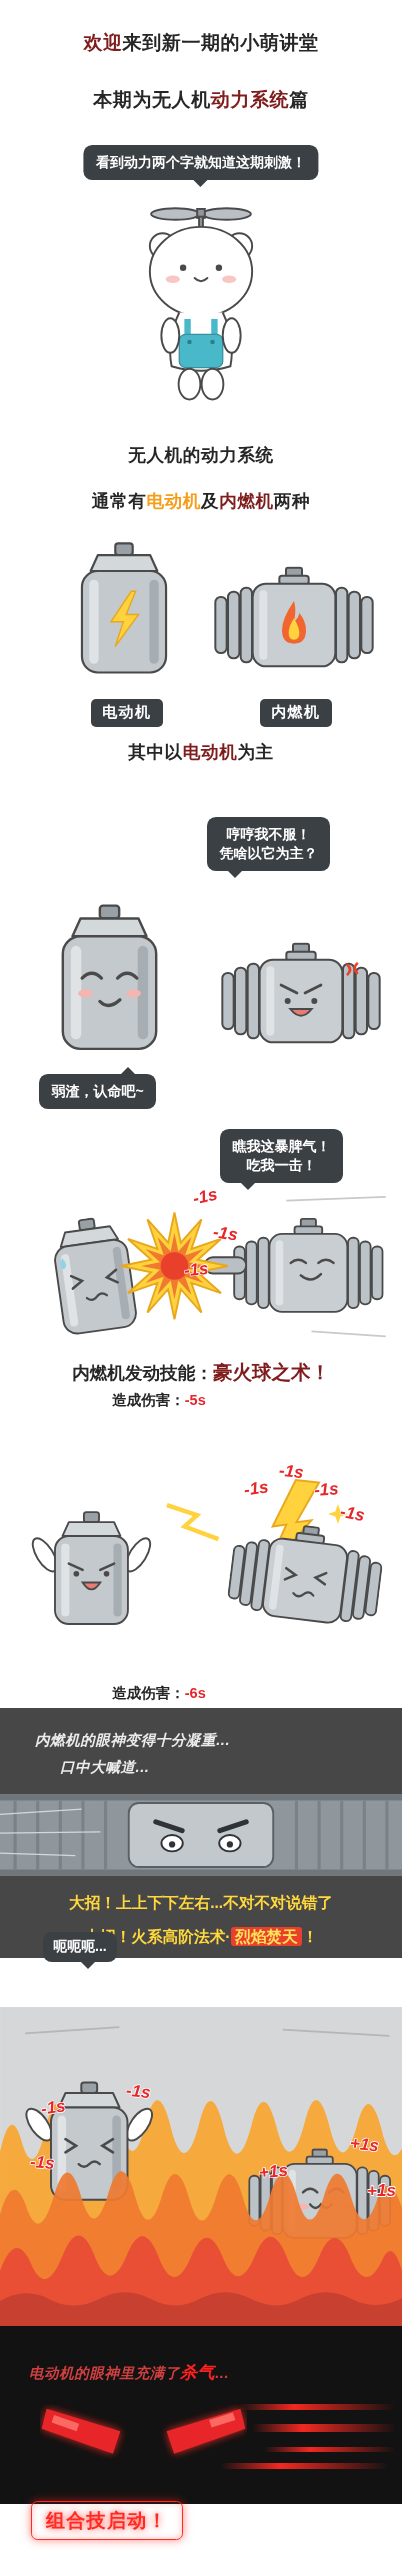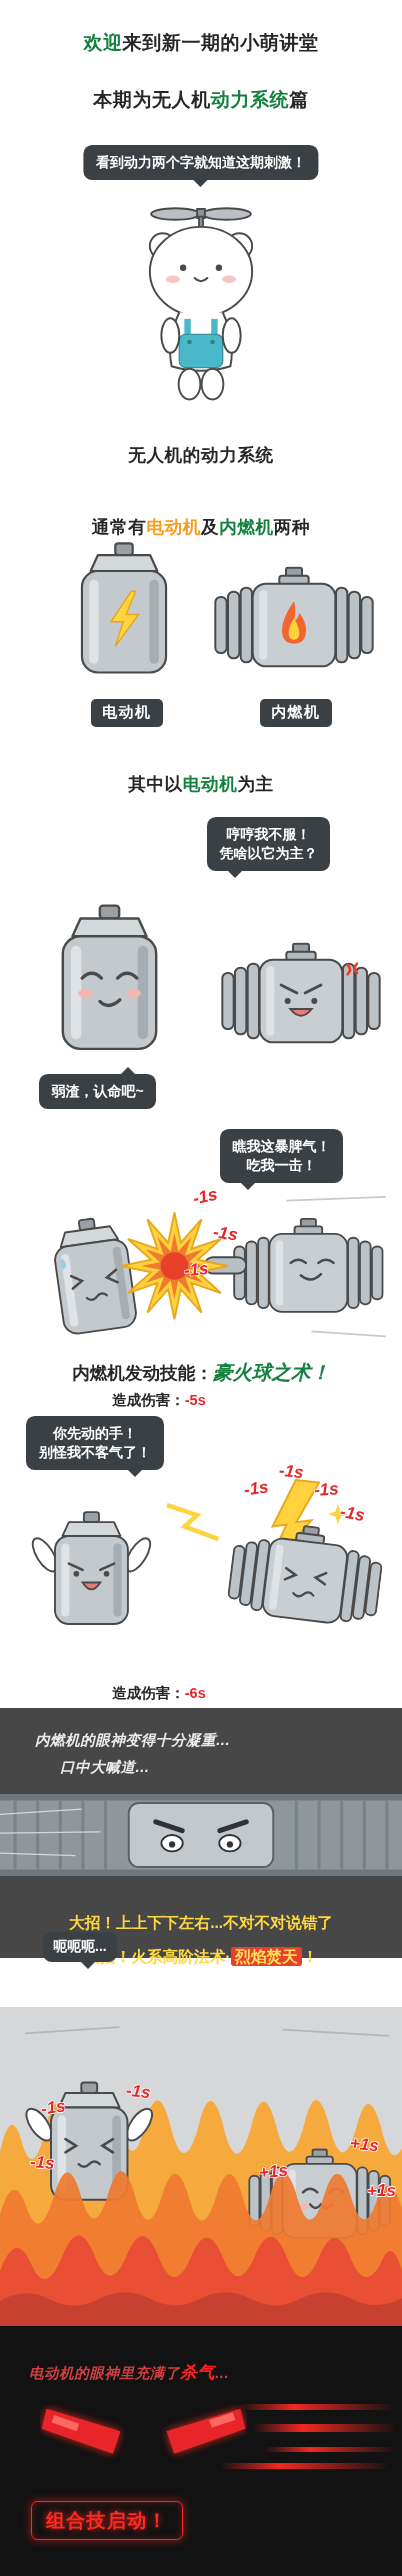--- a/index.html
+++ b/index.html
@@ -3,47 +3,47 @@
 <meta charset="utf-8">
 <style>
   * { box-sizing: border-box; }
   html,body { margin:0; padding:0; }
   body { background:#ffffff; font-family:"Liberation Sans","DejaVu Sans",sans-serif; }
   .page { position:relative; width:402px; height:2576px; background:#fff; overflow:hidden; margin:0 auto; }
   .abs { position:absolute; }
 
   .title { position:absolute; left:0; width:402px; text-align:center; font-size:19px; font-weight:bold; color:#262626; letter-spacing:0.6px; }
   .body-line { position:absolute; left:0; width:402px; text-align:center; font-size:17.6px; font-weight:bold; color:#262626; letter-spacing:0.6px; }
-  .c-red { color:#15803d; }
+  .c-red { color:#7f1d1d; }
   .c-orange { color:#f59e1c; }
   .c-dmg { color:#e8262a; }
 
   .bubble { position:absolute; background:#3b4045; color:#fff; font-size:14px; font-weight:bold; line-height:1.4;
             padding:7.5px 12.6px; border-radius:8.8px; text-align:center; white-space:nowrap; }
   .bubble:after { content:""; position:absolute; width:0; height:0; border:7.5px solid transparent; }
   .tail-b:after  { border-top-color:#3b4045; bottom:-14px; left:50%; margin-left:-7.5px; }
   .tail-bl:after { border-top-color:#3b4045; bottom:-14px; left:21.4px; }
   .tail-br:after { border-top-color:#3b4045; bottom:-14px; right:21.4px; }
   .tail-tr:after { border-bottom-color:#3b4045; top:-14px; right:21.4px; }
   .bubble .bl { display:block; }
 
   .label-chip { position:absolute; background:#3b4045; color:#fff; font-size:15px; font-weight:bold;
                 padding:4.4px 11.3px; border-radius:5px; letter-spacing:1.3px; }
 
   .indicator { position:absolute; color:#e8262a; font-weight:bold; font-style:italic; font-size:17px;
                text-shadow:-0.6px -0.6px 0 #fff,0.6px -0.6px 0 #fff,-0.6px 0.6px 0 #fff,0.6px 0.6px 0 #fff; }
 
   .skill-line { position:absolute; left:0; width:402px; text-align:center; font-size:17.6px; font-weight:bold; color:#262626; }
-  .skill-name { font-size:19.5px;font-style:italic; }
+  .skill-name { font-size:19.5px; }
   .damage-line { position:absolute; left:0; width:318px; text-align:center; font-size:14.5px; font-weight:bold; color:#262626; }
 
   .panel-dark { position:absolute; left:0; width:402px; background:#474747; }
   .panel-black { position:absolute; left:0; width:402px; background:#121212; }
   .narr { position:absolute; font-style:italic; font-weight:bold; font-size:14.5px; color:#ececec; letter-spacing:0.6px; }
-  .shout { position:absolute; left:0; width:402px; text-align:center; font-weight:bold; font-size:15.7px; color:#ffd83d;margin-top:20px; }
+  .shout { position:absolute; left:0; width:402px; text-align:center; font-weight:bold; font-size:15.7px; color:#ffd83d; }
   .shout-hl { background:#e8402a; color:#ffe25a; padding:0.6px 4.4px; border-radius:3.1px; }
 
   .narr-red { color:#d04040; }
   .kill-hl { color:#ff2020; font-size:17px; }
 
   .streak { position:absolute; height:6.3px; border-radius:3.1px; filter:blur(0.6px);
             background:linear-gradient(90deg, rgba(255,42,34,0), rgba(255,42,34,.95) 35%, rgba(255,42,34,0)); }
 
   .combo-box { position:absolute; border:1.9px solid #ff2a22; color:#ff2a22; border-radius:6.3px;
                padding:5.7px 14px; font-size:19px; font-weight:bold; letter-spacing:1.3px;
@@ -118,21 +118,21 @@
     <circle cx="148" cy="222" r="3.5" fill="#2e7d89"></circle>
     <ellipse cx="82" cy="212" rx="14" ry="27" fill="#fff" stroke="#4a4a4a" stroke-width="3"></ellipse>
     <ellipse cx="178" cy="212" rx="14" ry="27" fill="#fff" stroke="#4a4a4a" stroke-width="3"></ellipse>
     <ellipse cx="112" cy="288" rx="17" ry="24" fill="#fff" stroke="#4a4a4a" stroke-width="3"></ellipse>
     <ellipse cx="148" cy="288" rx="17" ry="24" fill="#fff" stroke="#4a4a4a" stroke-width="3"></ellipse>
   </svg>
 
   <div class="body-line" style="top:443px">
     <span>无人机的动力系统</span>
   </div>
-  <div class="body-line" style="top:515px">
+  <div class="body-line" style="top:489px">
     <span>通常有</span><span class="c-orange">电动机</span><span>及</span><span class="c-red">内燃机</span><span>两种</span>
   </div>
 
   <svg class="abs" style="left:66px; top:542px" width="116" height="145" viewBox="0 0 160 200">
     <use href="#sym-motor" width="160" height="200"></use>
     <polygon points="90,68 62,110 79,110 68,144 100,100 83,100 96,68" fill="#ffd23e" stroke="#e8a71c" stroke-width="2"></polygon>
   </svg>
 
   <svg class="abs" style="left:214px; top:566px" width="160" height="114" viewBox="0 0 240 170">
     <use href="#sym-engine" width="240" height="170"></use>
@@ -141,21 +141,21 @@
       <path d="M120 78 Q112 90 112 100 Q112 110 120 110 Q128 110 128 100 Q128 92 120 78 Z" fill="#ffd23e"></path>
     </g>
   </svg>
   <div class="label-chip" style="left:91px; top:699px">
     <span>电动机</span>
   </div>
   <div class="label-chip" style="left:260px; top:699px">
     <span>内燃机</span>
   </div>
 
-  <div class="body-line" style="top:772px">
+  <div class="body-line" style="top:740px">
     <span>其中以</span><span class="c-red">电动机</span><span>为主</span>
   </div>
 
   <div class="bubble tail-bl" style="left:207px; top:817px">
     <span class="bl">哼哼我不服！</span>
     <span class="bl">凭啥以它为主？</span>
   </div>
 
   <svg class="abs" style="left:45px; top:904px" width="129" height="161" viewBox="0 0 160 200">
     <use href="#sym-motor" width="160" height="200"></use>
@@ -218,24 +218,20 @@
   <span class="indicator" style="left:213px; top:1224px; transform:rotate(8deg)">-1s</span>
   <span class="indicator" style="left:184px; top:1260px; transform:rotate(-6deg)">-1s</span>
 
   <div class="skill-line" style="top:1359px">
     <span>内燃机发动技能：</span><span class="c-red skill-name">豪火球之术！</span>
   </div>
   <div class="damage-line" style="top:1391px">
     <span>造成伤害：</span><span class="c-dmg">-5s</span>
   </div>
 
-  <div class="bubble tail-br" style="left:26.4px; top:1416px">
-    <span class="bl">你先动的手！</span>
-    <span class="bl">别怪我不客气了！</span>
-  </div>
 
   <svg class="abs" style="left:15.7px; top:1476px" width="371" height="169" viewBox="0 0 590 268">
     <g transform="translate(40,55)">
       <ellipse cx="6" cy="70" rx="13" ry="30" fill="#fff" stroke="#4a4a4a" stroke-width="3" transform="rotate(-32 6 70)"></ellipse>
       <ellipse cx="154" cy="70" rx="13" ry="30" fill="#fff" stroke="#4a4a4a" stroke-width="3" transform="rotate(32 154 70)"></ellipse>
       <use href="#sym-motor" width="160" height="200"></use>
       <path d="M44 84 l22 10" stroke="#4a4a4a" stroke-width="4" stroke-linecap="round"></path>
       <path d="M116 84 l-22 10" stroke="#4a4a4a" stroke-width="4" stroke-linecap="round"></path>
       <circle cx="56" cy="100" r="4.5" fill="#4a4a4a"></circle>
       <circle cx="104" cy="100" r="4.5" fill="#4a4a4a"></circle>
@@ -336,21 +332,21 @@
     <path d="M0,508 L0,468 Q40,445 80,466 Q120,486 160,464 Q200,444 240,465 Q280,486 320,464 Q360,444 400,465 Q440,486 480,464 Q520,444 560,465 Q600,485 640,464 L640,508 Z" fill="#c8402f"></path>
   </svg>
 
   <span class="indicator" style="left:41px; top:2098px; transform:rotate(-8deg)">-1s</span>
   <span class="indicator" style="left:126px; top:2082px; transform:rotate(6deg)">-1s</span>
   <span class="indicator" style="left:30px; top:2153px; transform:rotate(4deg)">-1s</span>
   <span class="indicator" style="left:350px; top:2135px; transform:rotate(6deg)">+1s</span>
   <span class="indicator" style="left:259px; top:2162px; transform:rotate(-6deg)">+1s</span>
   <span class="indicator" style="left:367px; top:2181px">+1s</span>
 
-  <div class="panel-black" style="top:2326px; height:250px">
+  <div class="panel-black" style="top:2326px; height:178px">
     <div class="narr narr-red" style="left:29px; top:35px">
       <span>电动机的眼神里充满了</span><span class="kill-hl">杀气</span><span>...</span>
     </div>
 
     <svg class="abs" style="left:40px; top:69px" width="207" height="75" viewBox="0 0 330 120">
       <g fill="#ff2a22" opacity="0.85">
         <polygon points="10,22 128,58 116,94 2,54" filter="url(#redglow)"></polygon>
         <polygon points="202,58 320,22 328,54 214,94" filter="url(#redglow)"></polygon>
       </g>
       <polygon points="10,22 128,58 116,94 2,54" fill="#e8262a"></polygon>

